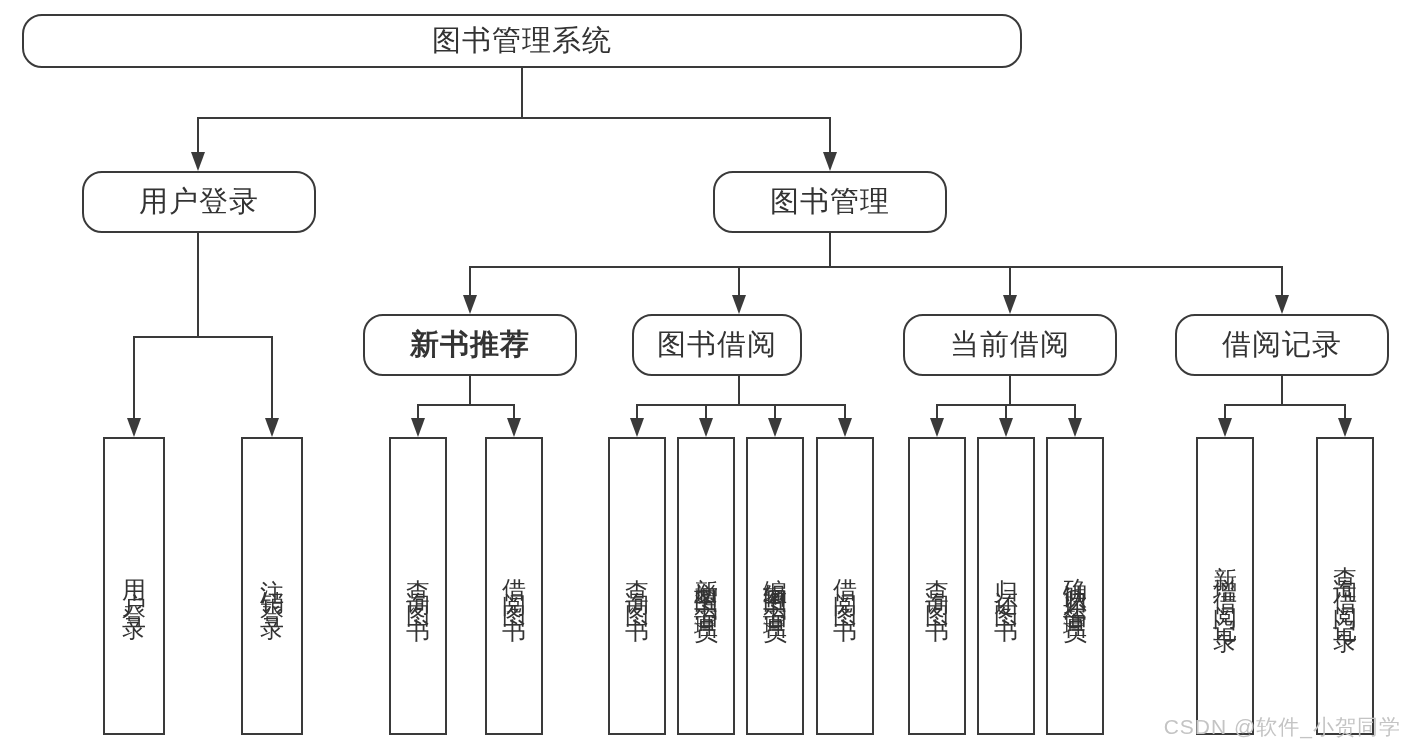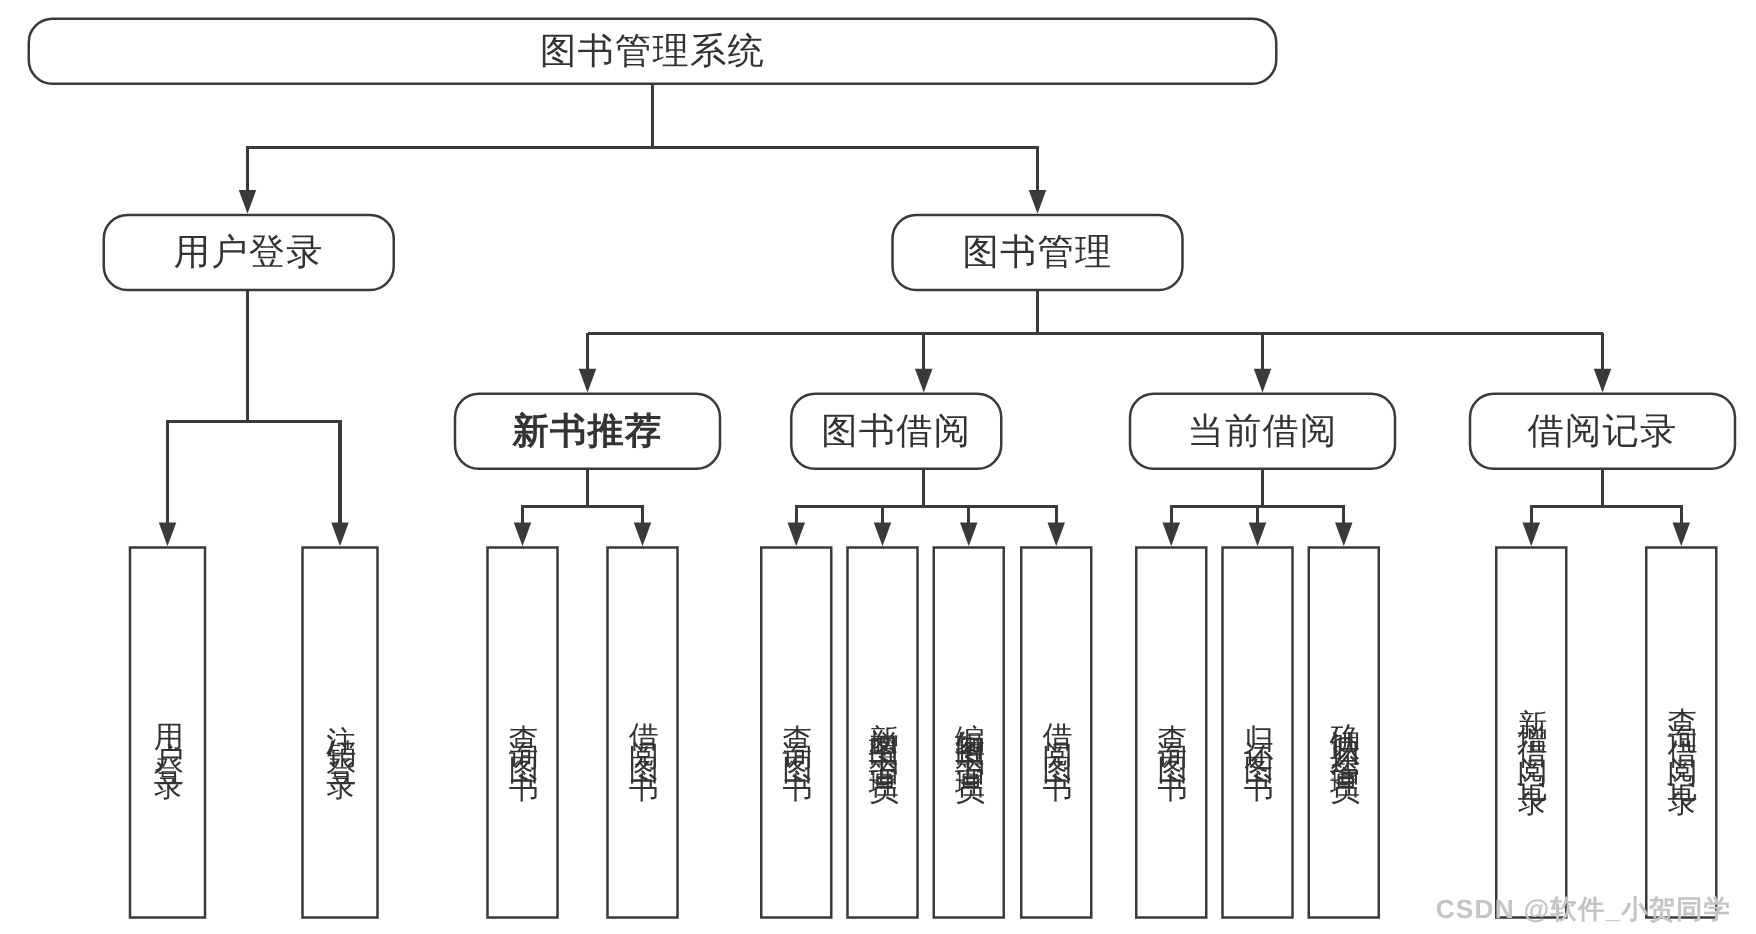--- a/index.html
+++ b/index.html
@@ -41,26 +41,25 @@
     text-orientation: mixed;
     font-size: 24px;
     letter-spacing: 13px;
     line-height: 1;
     white-space: nowrap;
   }
   .node.leaf span.tight { letter-spacing: 6px; }
   .watermark {
     position: absolute;
     z-index: 3;
-    right: 20px;
+    right: 4px;
     top: 713px;
     font-size: 21px;
     color: var(--watermark);
     letter-spacing: 1px;
-    font-weight: bold;
   }
 </style>
 </head>
 <body>
 
 <div class="canvas">
 
   <svg class="wires" width="1405" height="747">
 
     <g>

